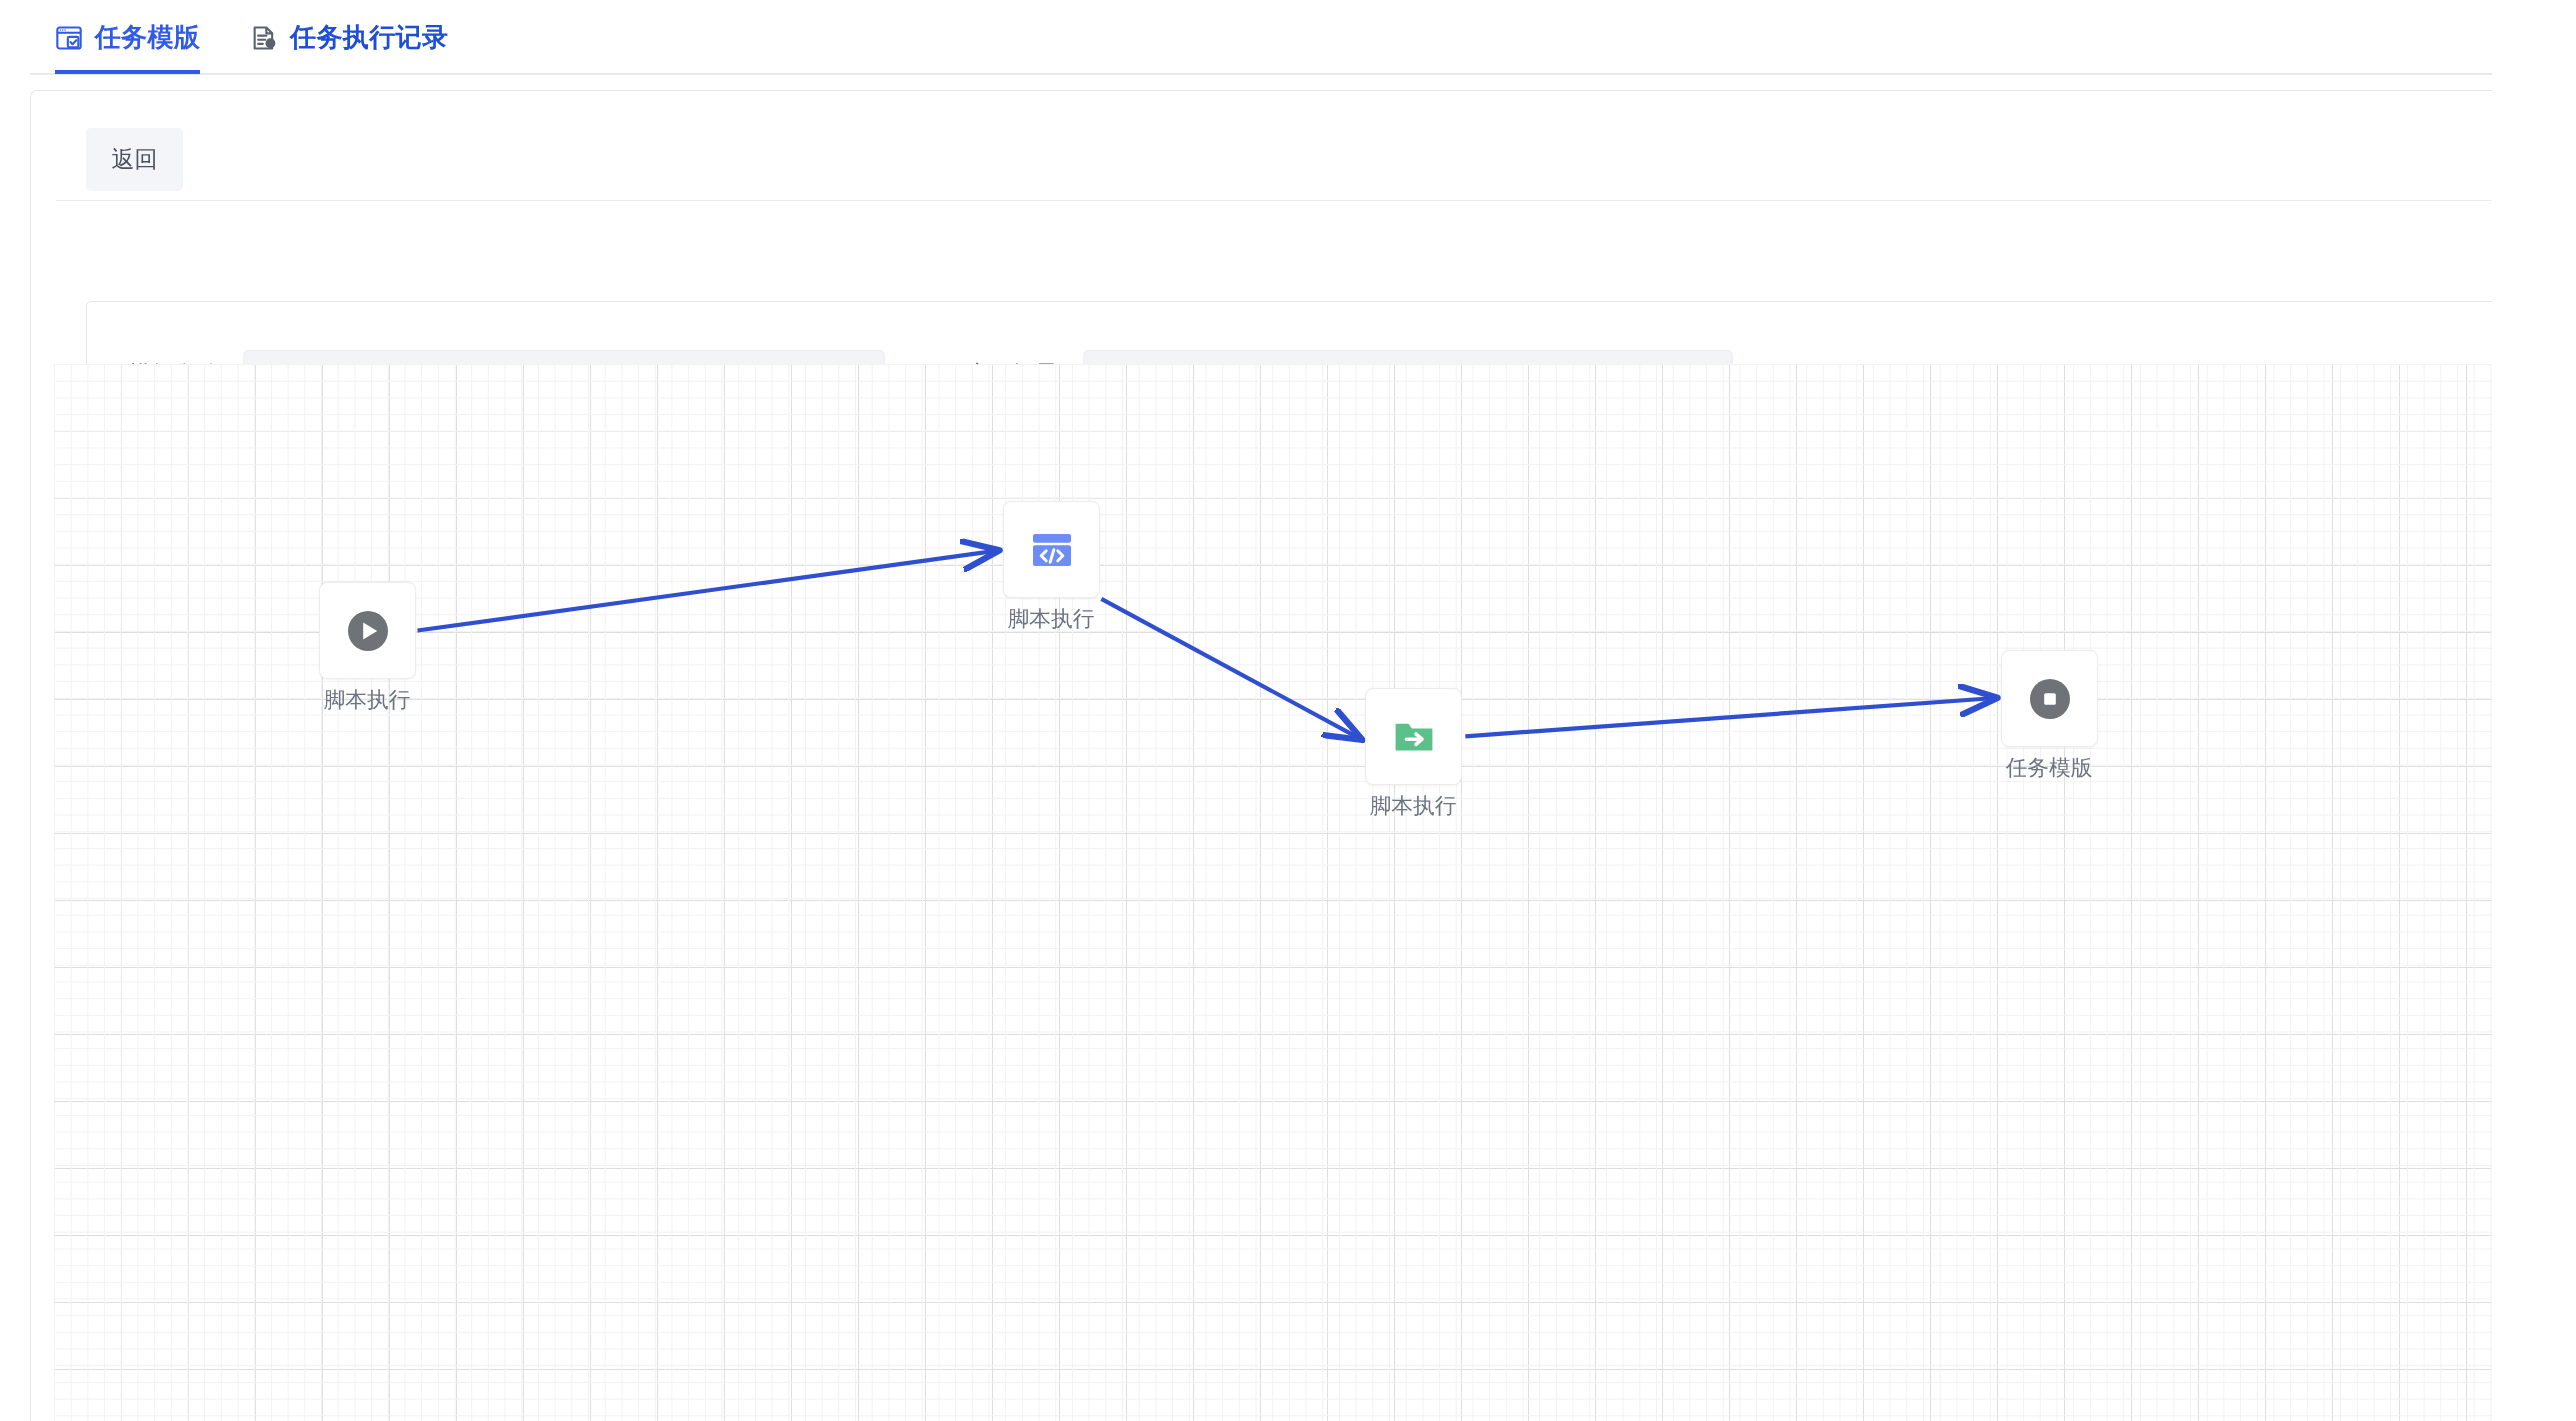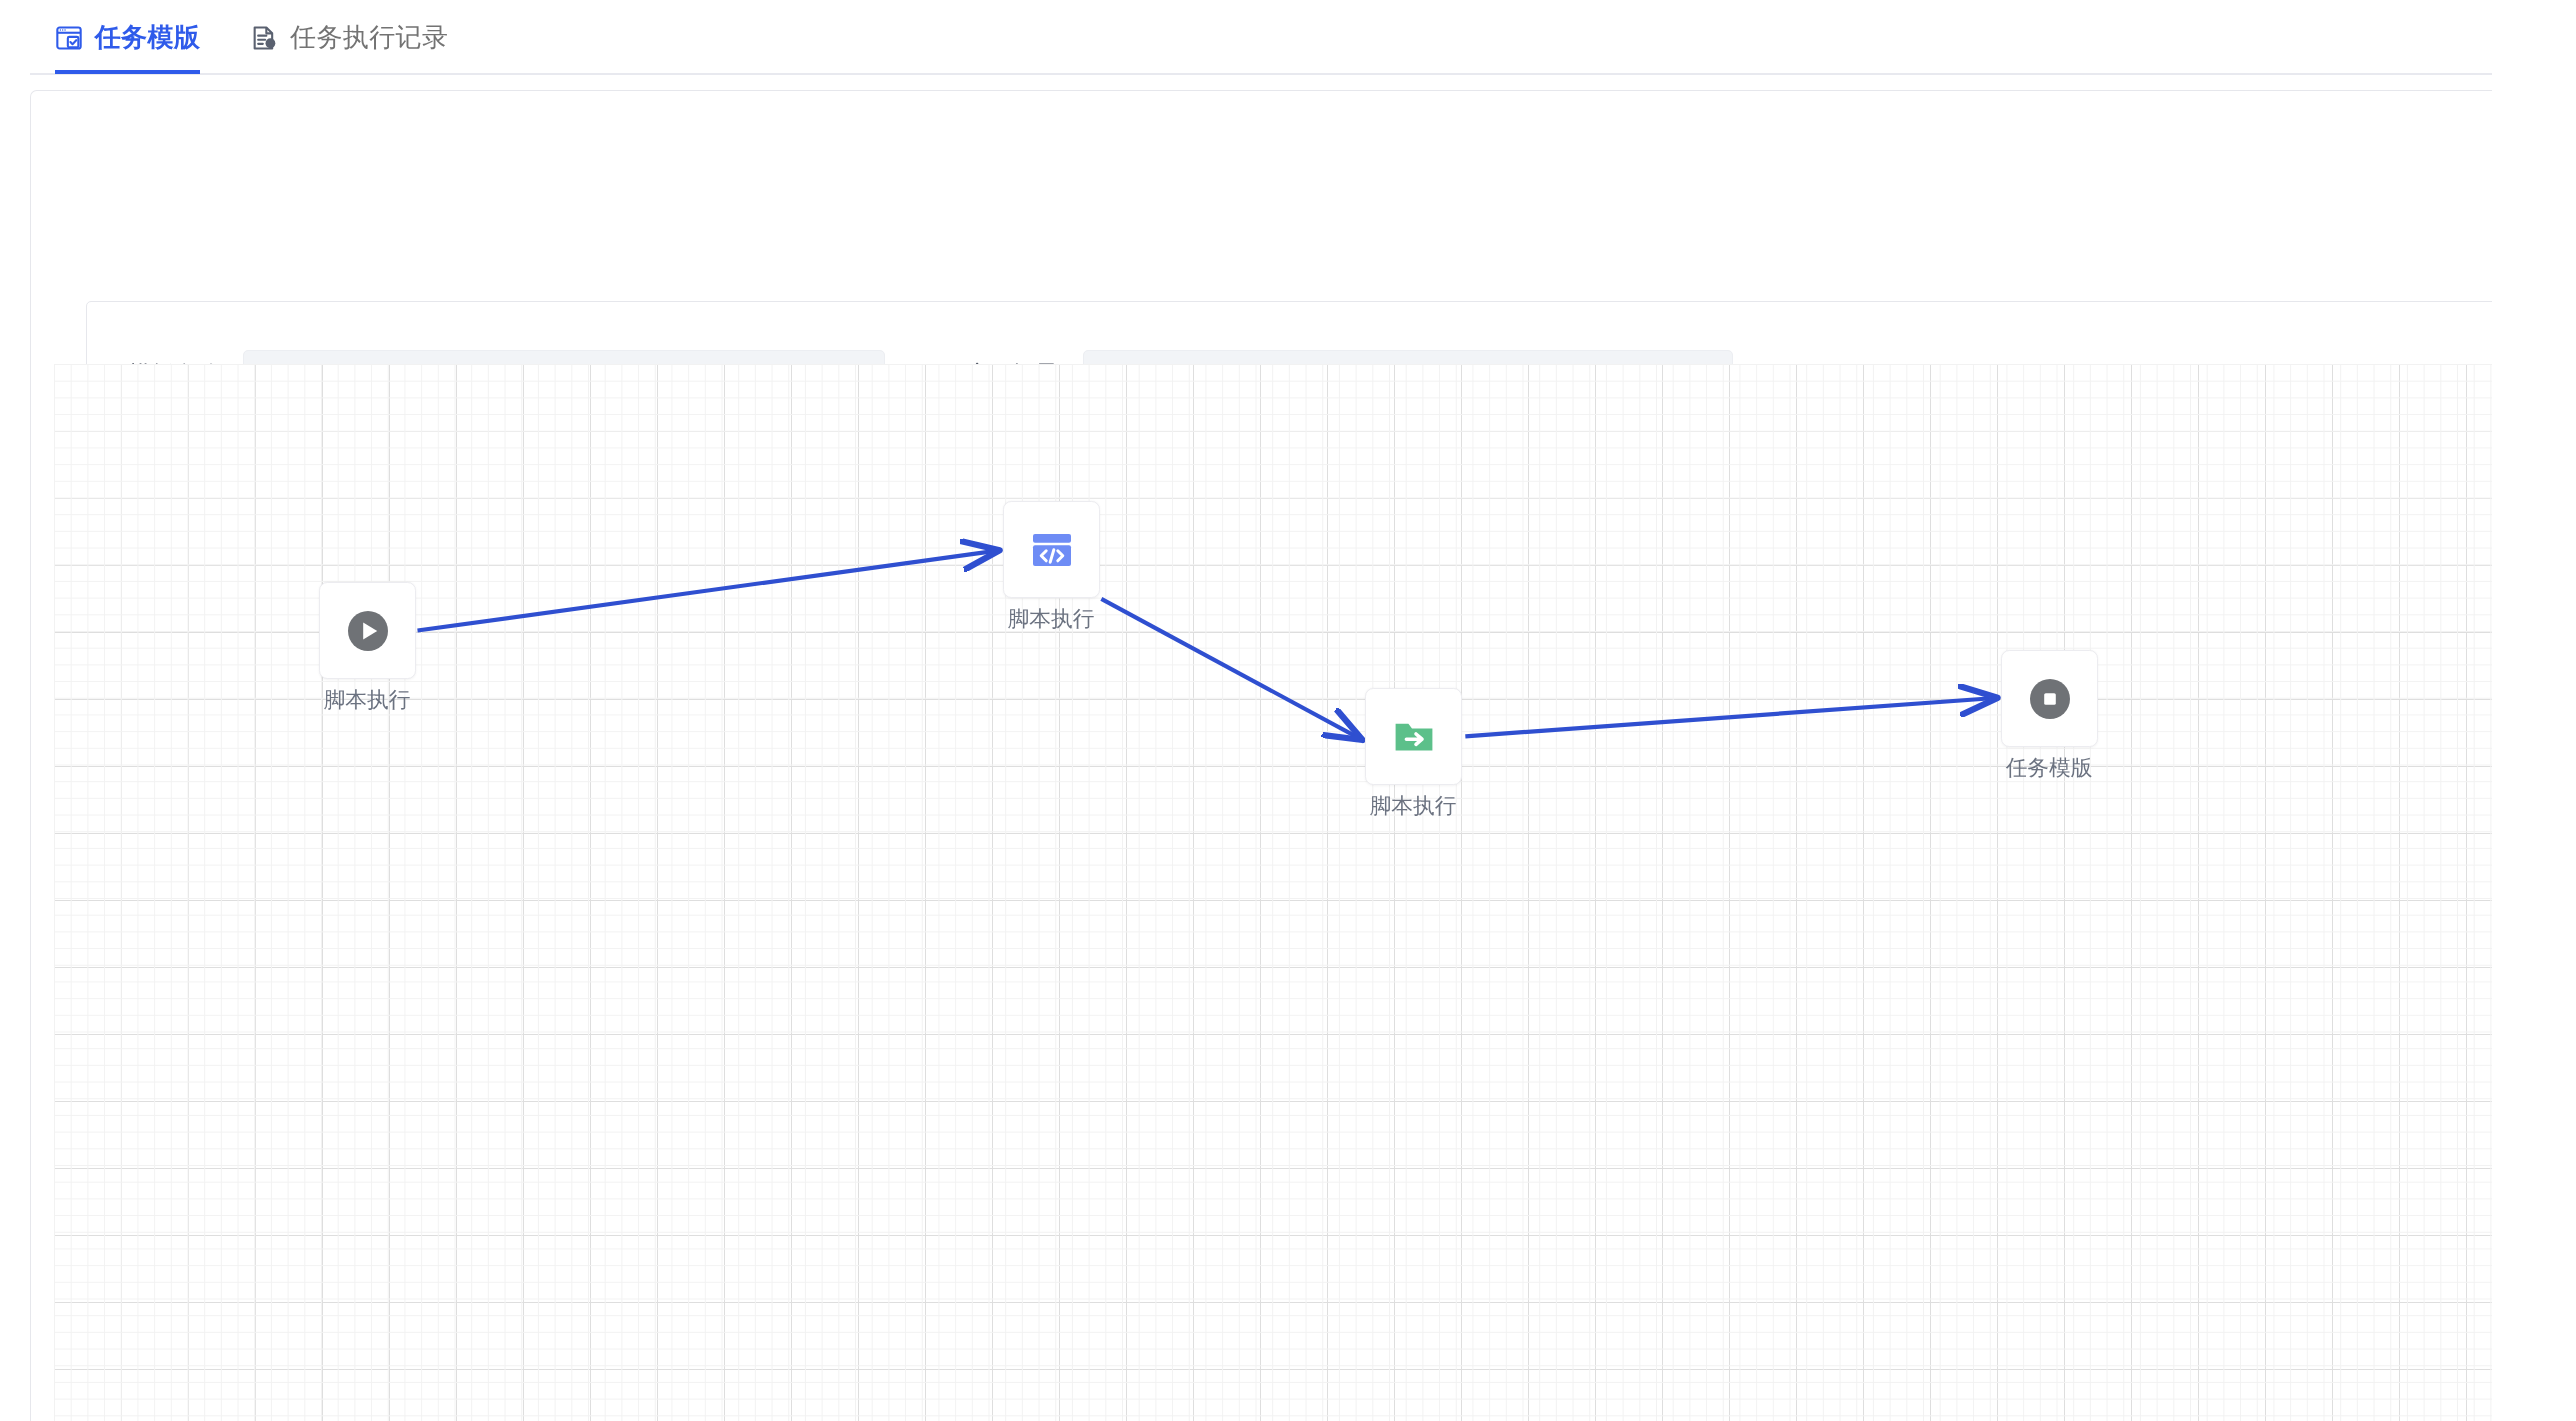--- a/index.html
+++ b/index.html
@@ -47,22 +47,23 @@
     display: flex;
     align-items: center;
     gap: 11.7px;
     height: 73px;
     cursor: pointer;
     position: relative;
   }
   .tab-label {
     font-size: 26px;
     letter-spacing: 0.4px;
-    color: #737373;
+    color: #1d4ed8;
     white-space: nowrap;
+    font-weight: bold;
   }
   .tab.active .tab-label {
     color: #2f5bea;
     font-weight: bold;
   }
   .tab .tab-ink {
     position: absolute;
     left: 0;
     bottom: 0;
     width: 100%;
@@ -252,20 +253,23 @@
         </span>
         <span class="tab-label">任务执行记录</span>
 
       </div>
 
     </div>
   </div>
 
   <div id="outer-card">
 
+    <div id="back-row">
+      <button id="back-button">返回</button>
+    </div>
 
     <div id="form-card">
       <div class="form-row">
 
         <div class="field-group" id="tpl-name-group">
           <span class="req-star">*</span>
           <span class="field-label">模板名称:</span>
           <input class="field-input" id="tpl-name-input" type="text" disabled="" placeholder="test123" style="">
         </div>
 

